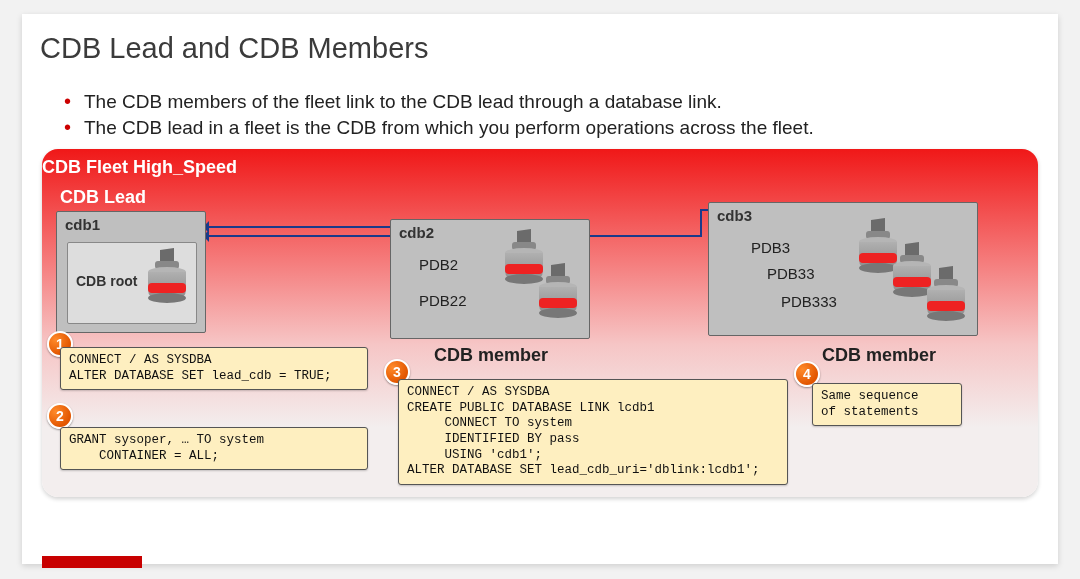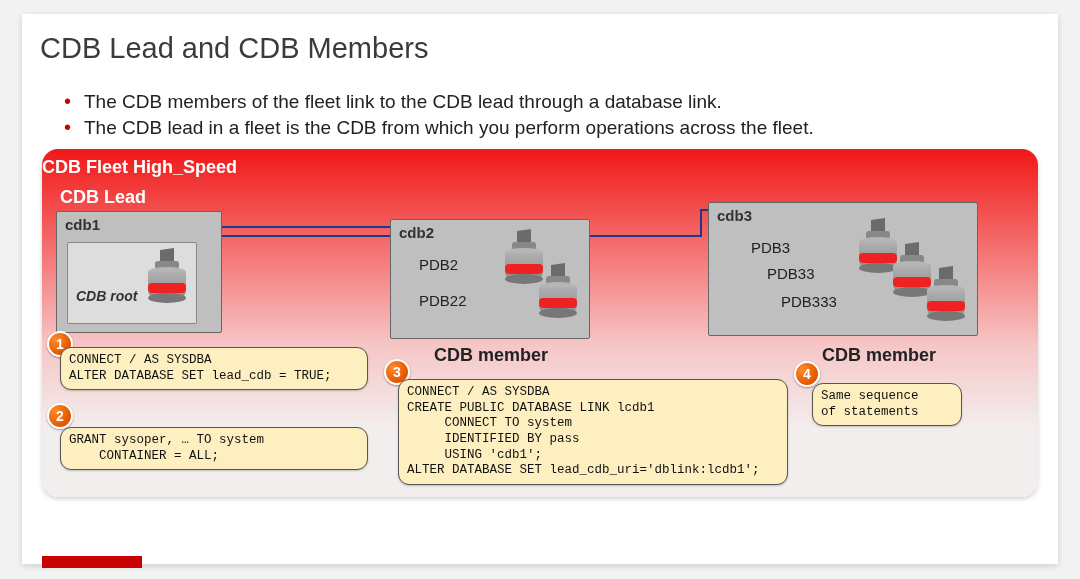--- a/index.html
+++ b/index.html
@@ -95,21 +95,21 @@
   .dbicon .cyl-bot {
     position:absolute; left:2px; top:44px; width:38px; height:10px;
     background:#777; border-radius:50%;
   }
 
   
   .codebox {
     position:absolute;
     background:#feefc0;
     border:1px solid #555;
-    border-radius:11px;
+    border-radius:3px;
     font-family: "Courier New", monospace;
     font-size:12.5px;
     padding:5px 8px;
     white-space:pre;
     color:#111;
     line-height:1.25;
     box-shadow: 0 1px 2px rgba(0,0,0,.2);
   }
   .badge {
     position:absolute;
@@ -151,24 +151,24 @@
   <div class="panel">
     <div class="panel-title">CDB Fleet High_Speed</div>
     <div class="lead-label">CDB Lead</div>
 
     <div class="arrow" style="left:165px; top:77px; width:183px;"></div>
     <div class="arrow" style="left:165px; top:86px; width:495px;"></div>
     <div class="vline" style="left:658px; top:60px; height:28px;"></div>
     <div class="arrow noarrowhead" style="left:658px; top:60px; width:90px;"></div>
     <div class="vline" style="left:748px; top:60px; height:10px;"></div>
 
-    <div class="cdb-box" style="left:14px; top:62px; width:166px; height:122px;">
+    <div class="cdb-box" style="left:14px; top:62px; width:150px; height:122px;">
       <span class="name">cdb1</span>
       <div class="inner-box" style="left:10px; top:30px; width:130px; height:82px;">
-        <span class="name" style="top:45px;font-style:italic;">CDB root</span>
+        <span class="name" style="top:30px;">CDB root</span>
         <div class="dbicon" style="left:78px; top:6px;">
           <div class="plug"></div>
             <div class="cap"></div>
             <div class="cyl-top"></div>
             <div class="cyl"></div>
             <div class="band"></div>
             <div class="cyl-bot"></div>
         </div>
       </div>
     </div>

